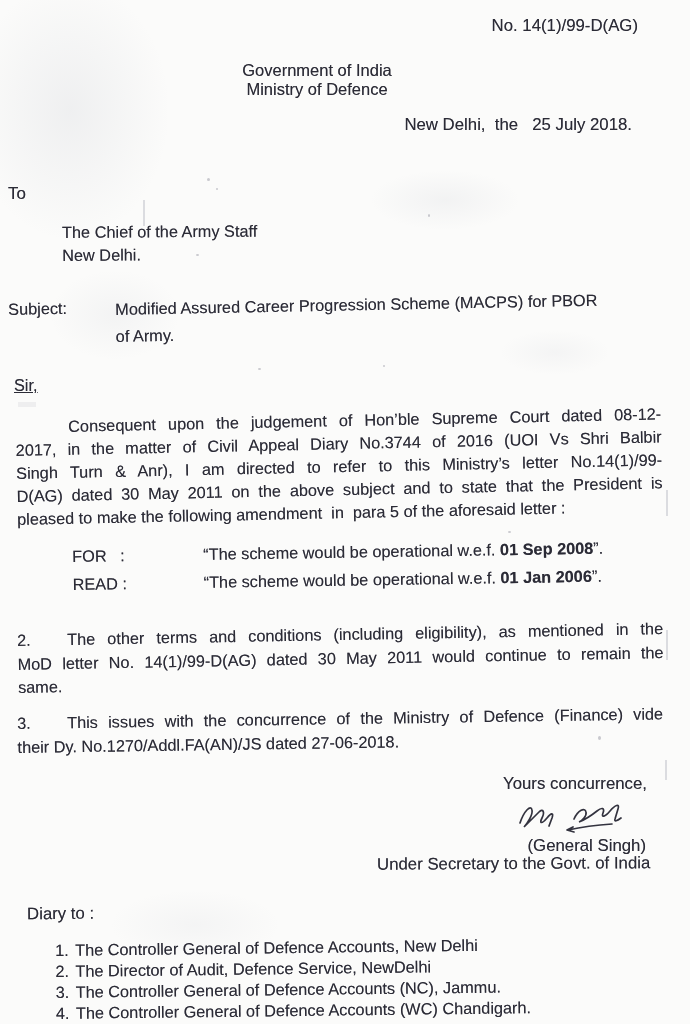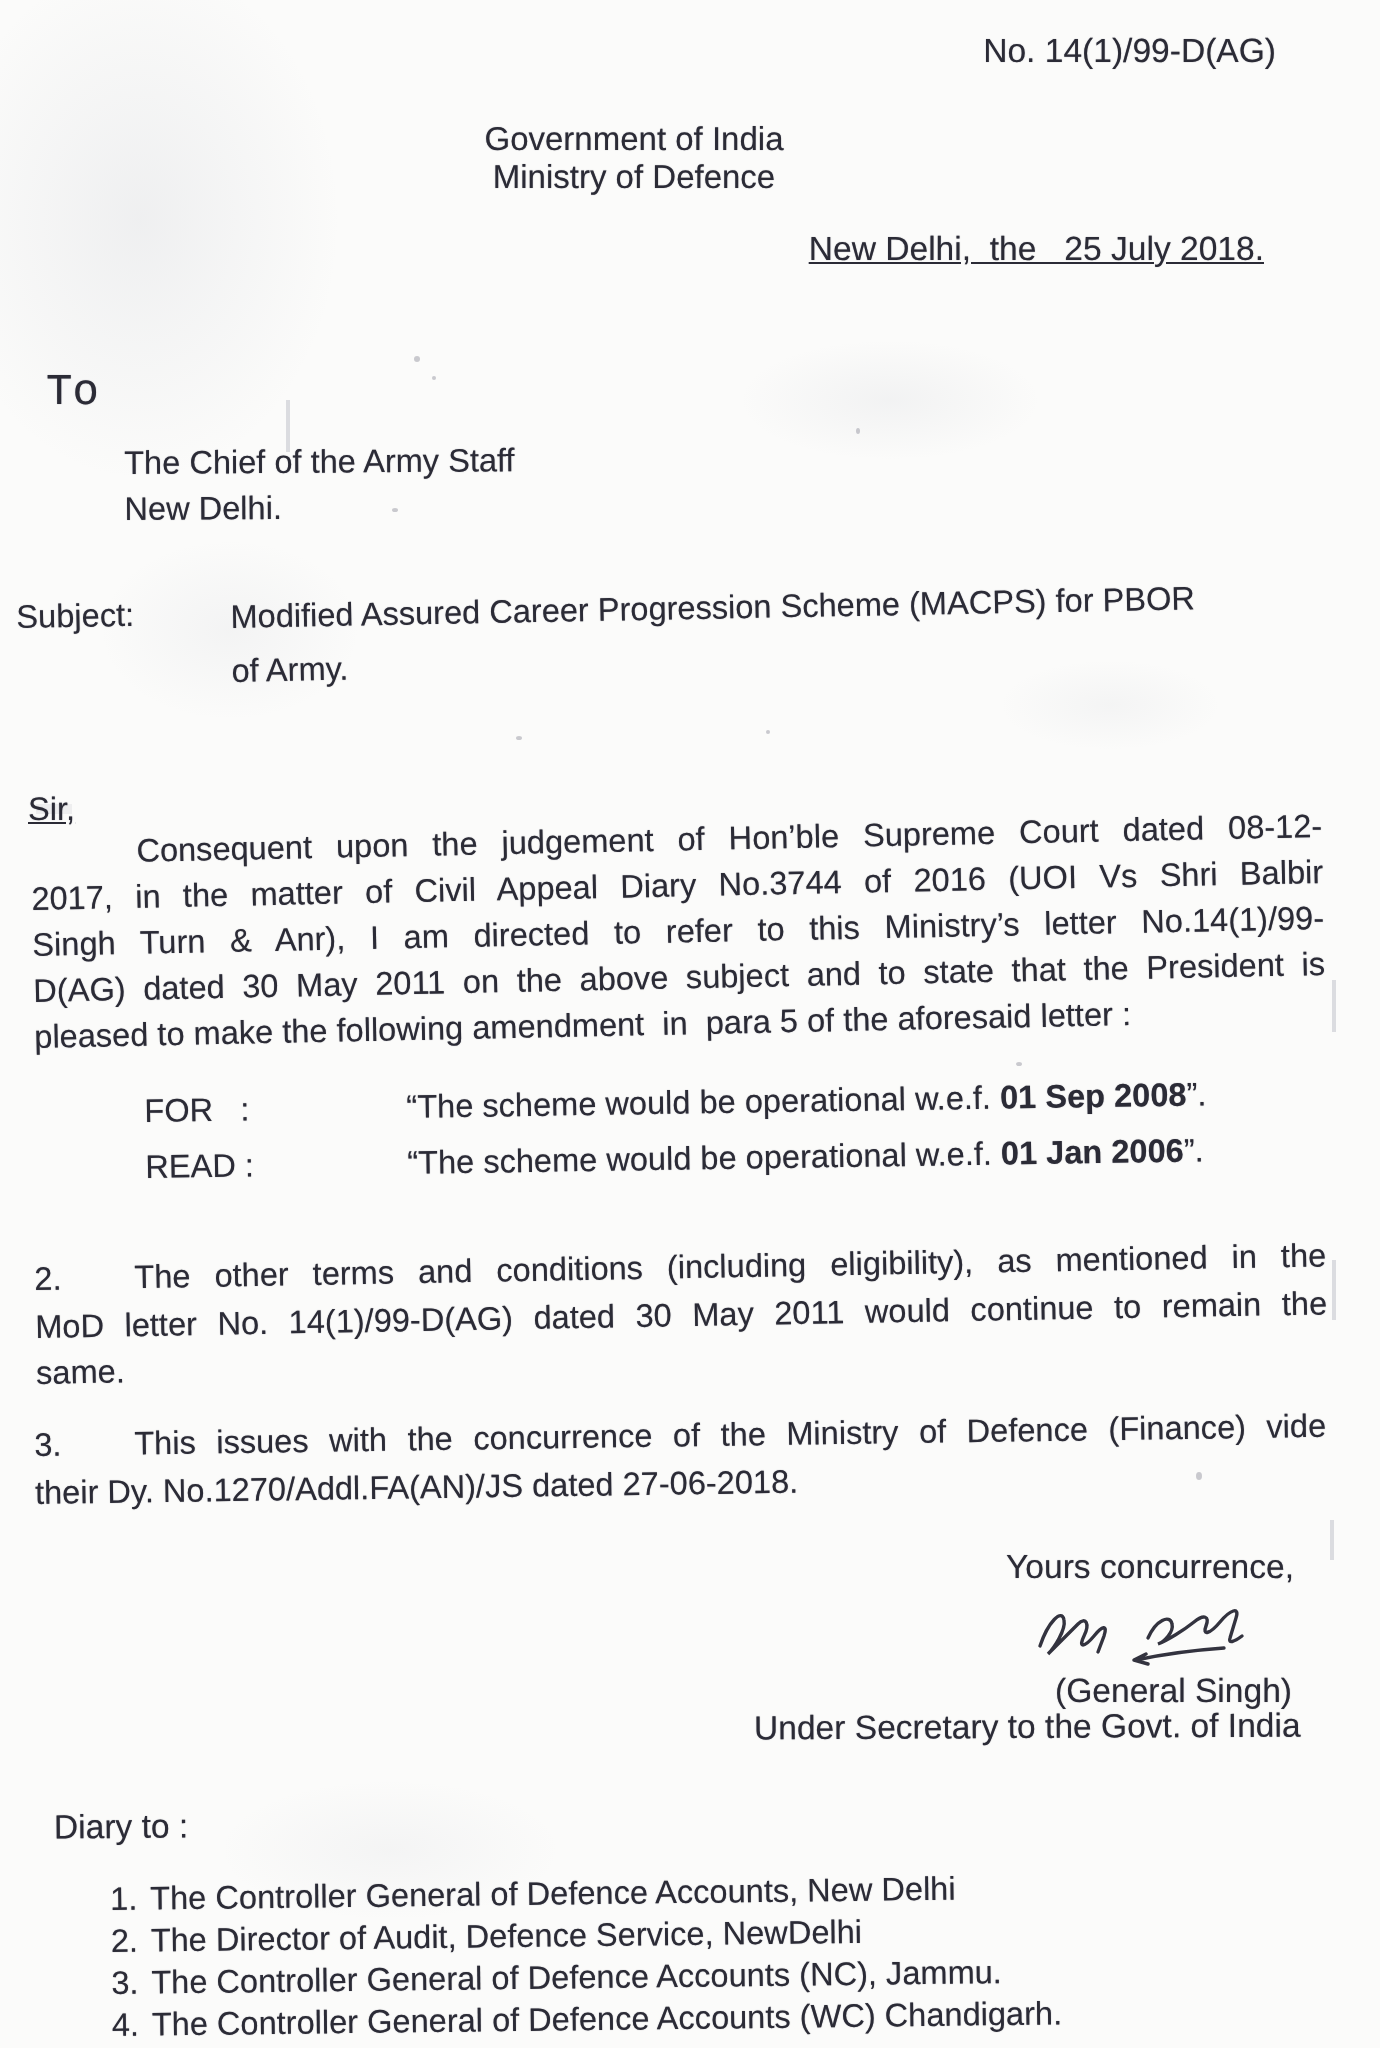--- a/index.html
+++ b/index.html
@@ -12,27 +12,27 @@
     font-family:"Liberation Sans","DejaVu Sans",sans-serif;
     color:#2b2b36;
     text-shadow:0 0 .5px rgba(43,43,58,.55);
   }
   .abs{position:absolute;}
   .fs{font-size:16.3px;line-height:23px;}
 
   .ref-no{top:16px;right:52px;font-size:16.8px;}
   .letterhead{top:61px;left:0;right:0;text-align:center;transform:translateX(-28px);
               font-size:16.5px;line-height:18.5px;}
-  .dateline{top:115px;right:58px;font-size:16.8px;text-decoration:underline;}
-  .to-label{top:184px;left:23px;font-size:22px;font-family:Liberation Mono, monospace;}
+  .dateline{top:115px;right:58px;font-size:16.8px;}
+  .to-label{top:184px;left:8px;font-size:17px;}
   .addr{top:221px;left:62px;transform:rotate(-.4deg);transform-origin:left top;}
   .subject-row{top:298px;left:8px;display:flex;transform:rotate(-1.1deg);transform-origin:left top;}
   .subject-label{display:inline-block;width:107px;flex:0 0 107px;}
   .subject-text{width:495px;line-height:27px;}
-  .salutation{top:394px;left:14px;text-decoration:underline;}
+  .salutation{top:374px;left:14px;text-decoration:underline;}
 
   .para{left:15px;width:646px;transform-origin:left top;}
   .p1{top:416px;transform:rotate(-1.2deg);}
   .p2{top:629px;left:17px;transform:rotate(-1.05deg);line-height:23.5px;}
   .p3{top:712px;left:17px;transform:rotate(-.85deg);line-height:23.5px;}
   .jline{text-align:justify;text-align-last:justify;}
   .lastline{text-align:left;text-align-last:auto;}
   .indent1{padding-left:53px;}
   .hang{padding-left:50px;}
   .pnum{position:absolute;left:0;top:0;}

